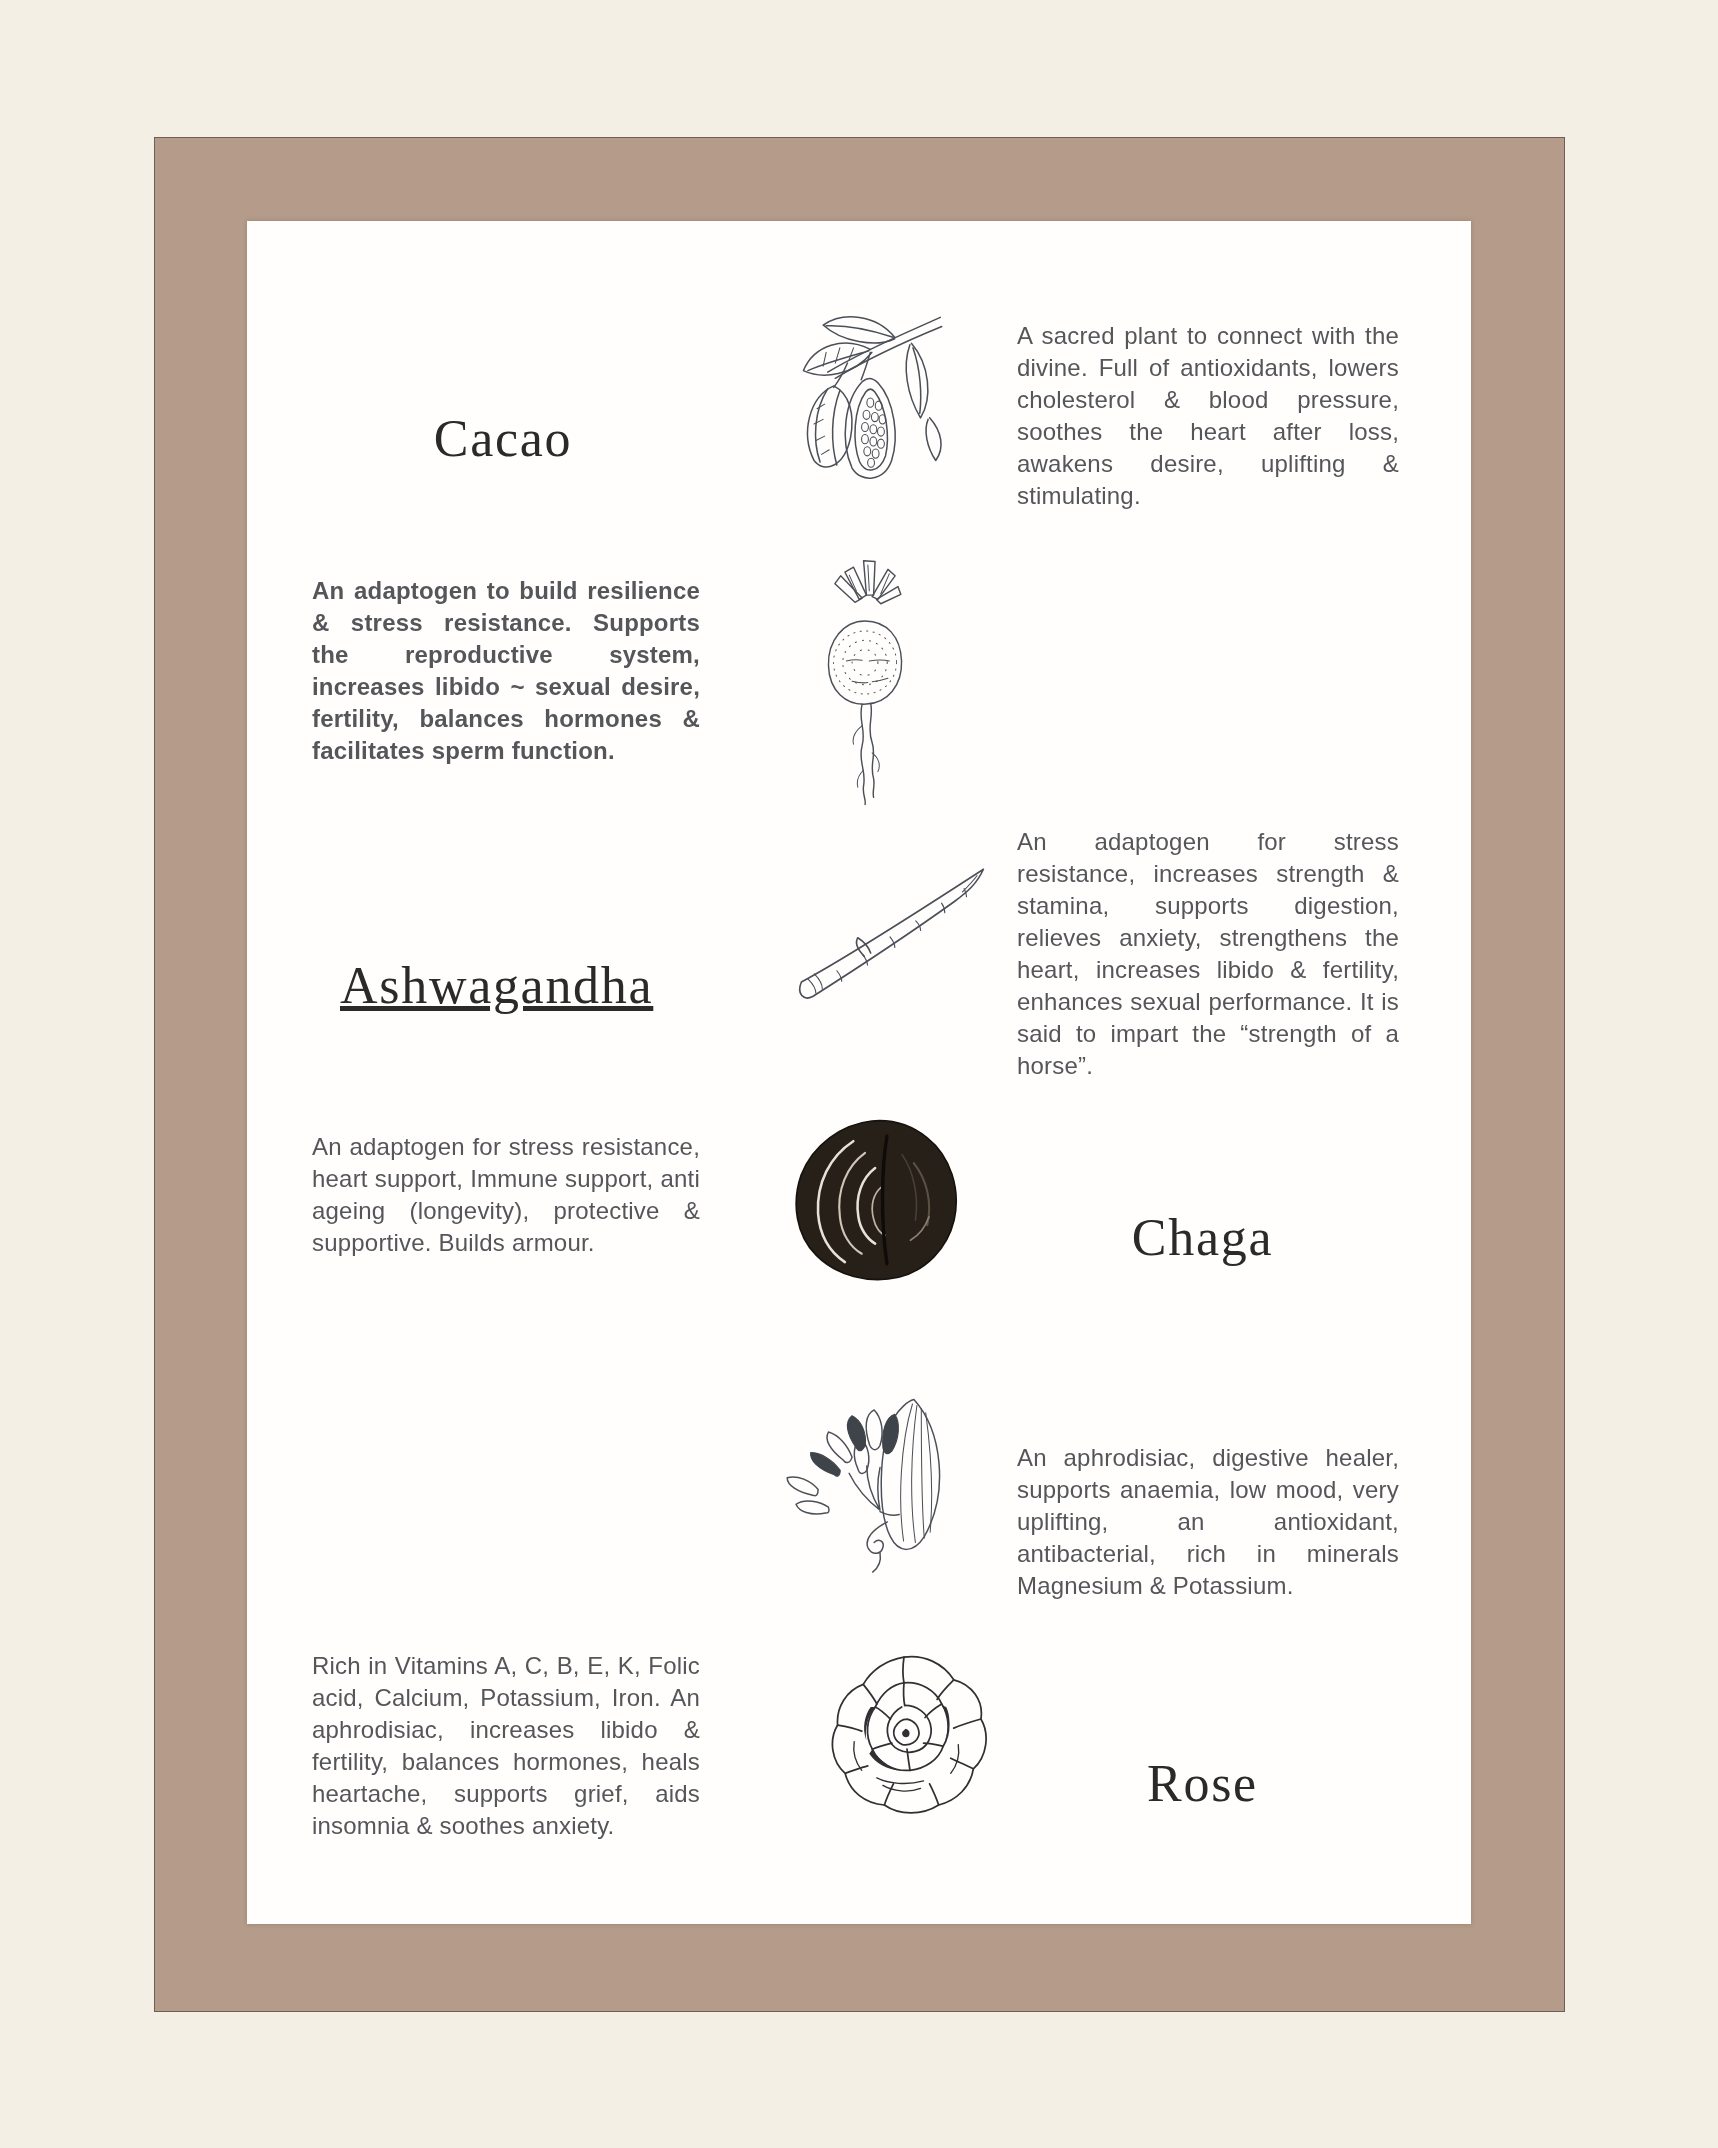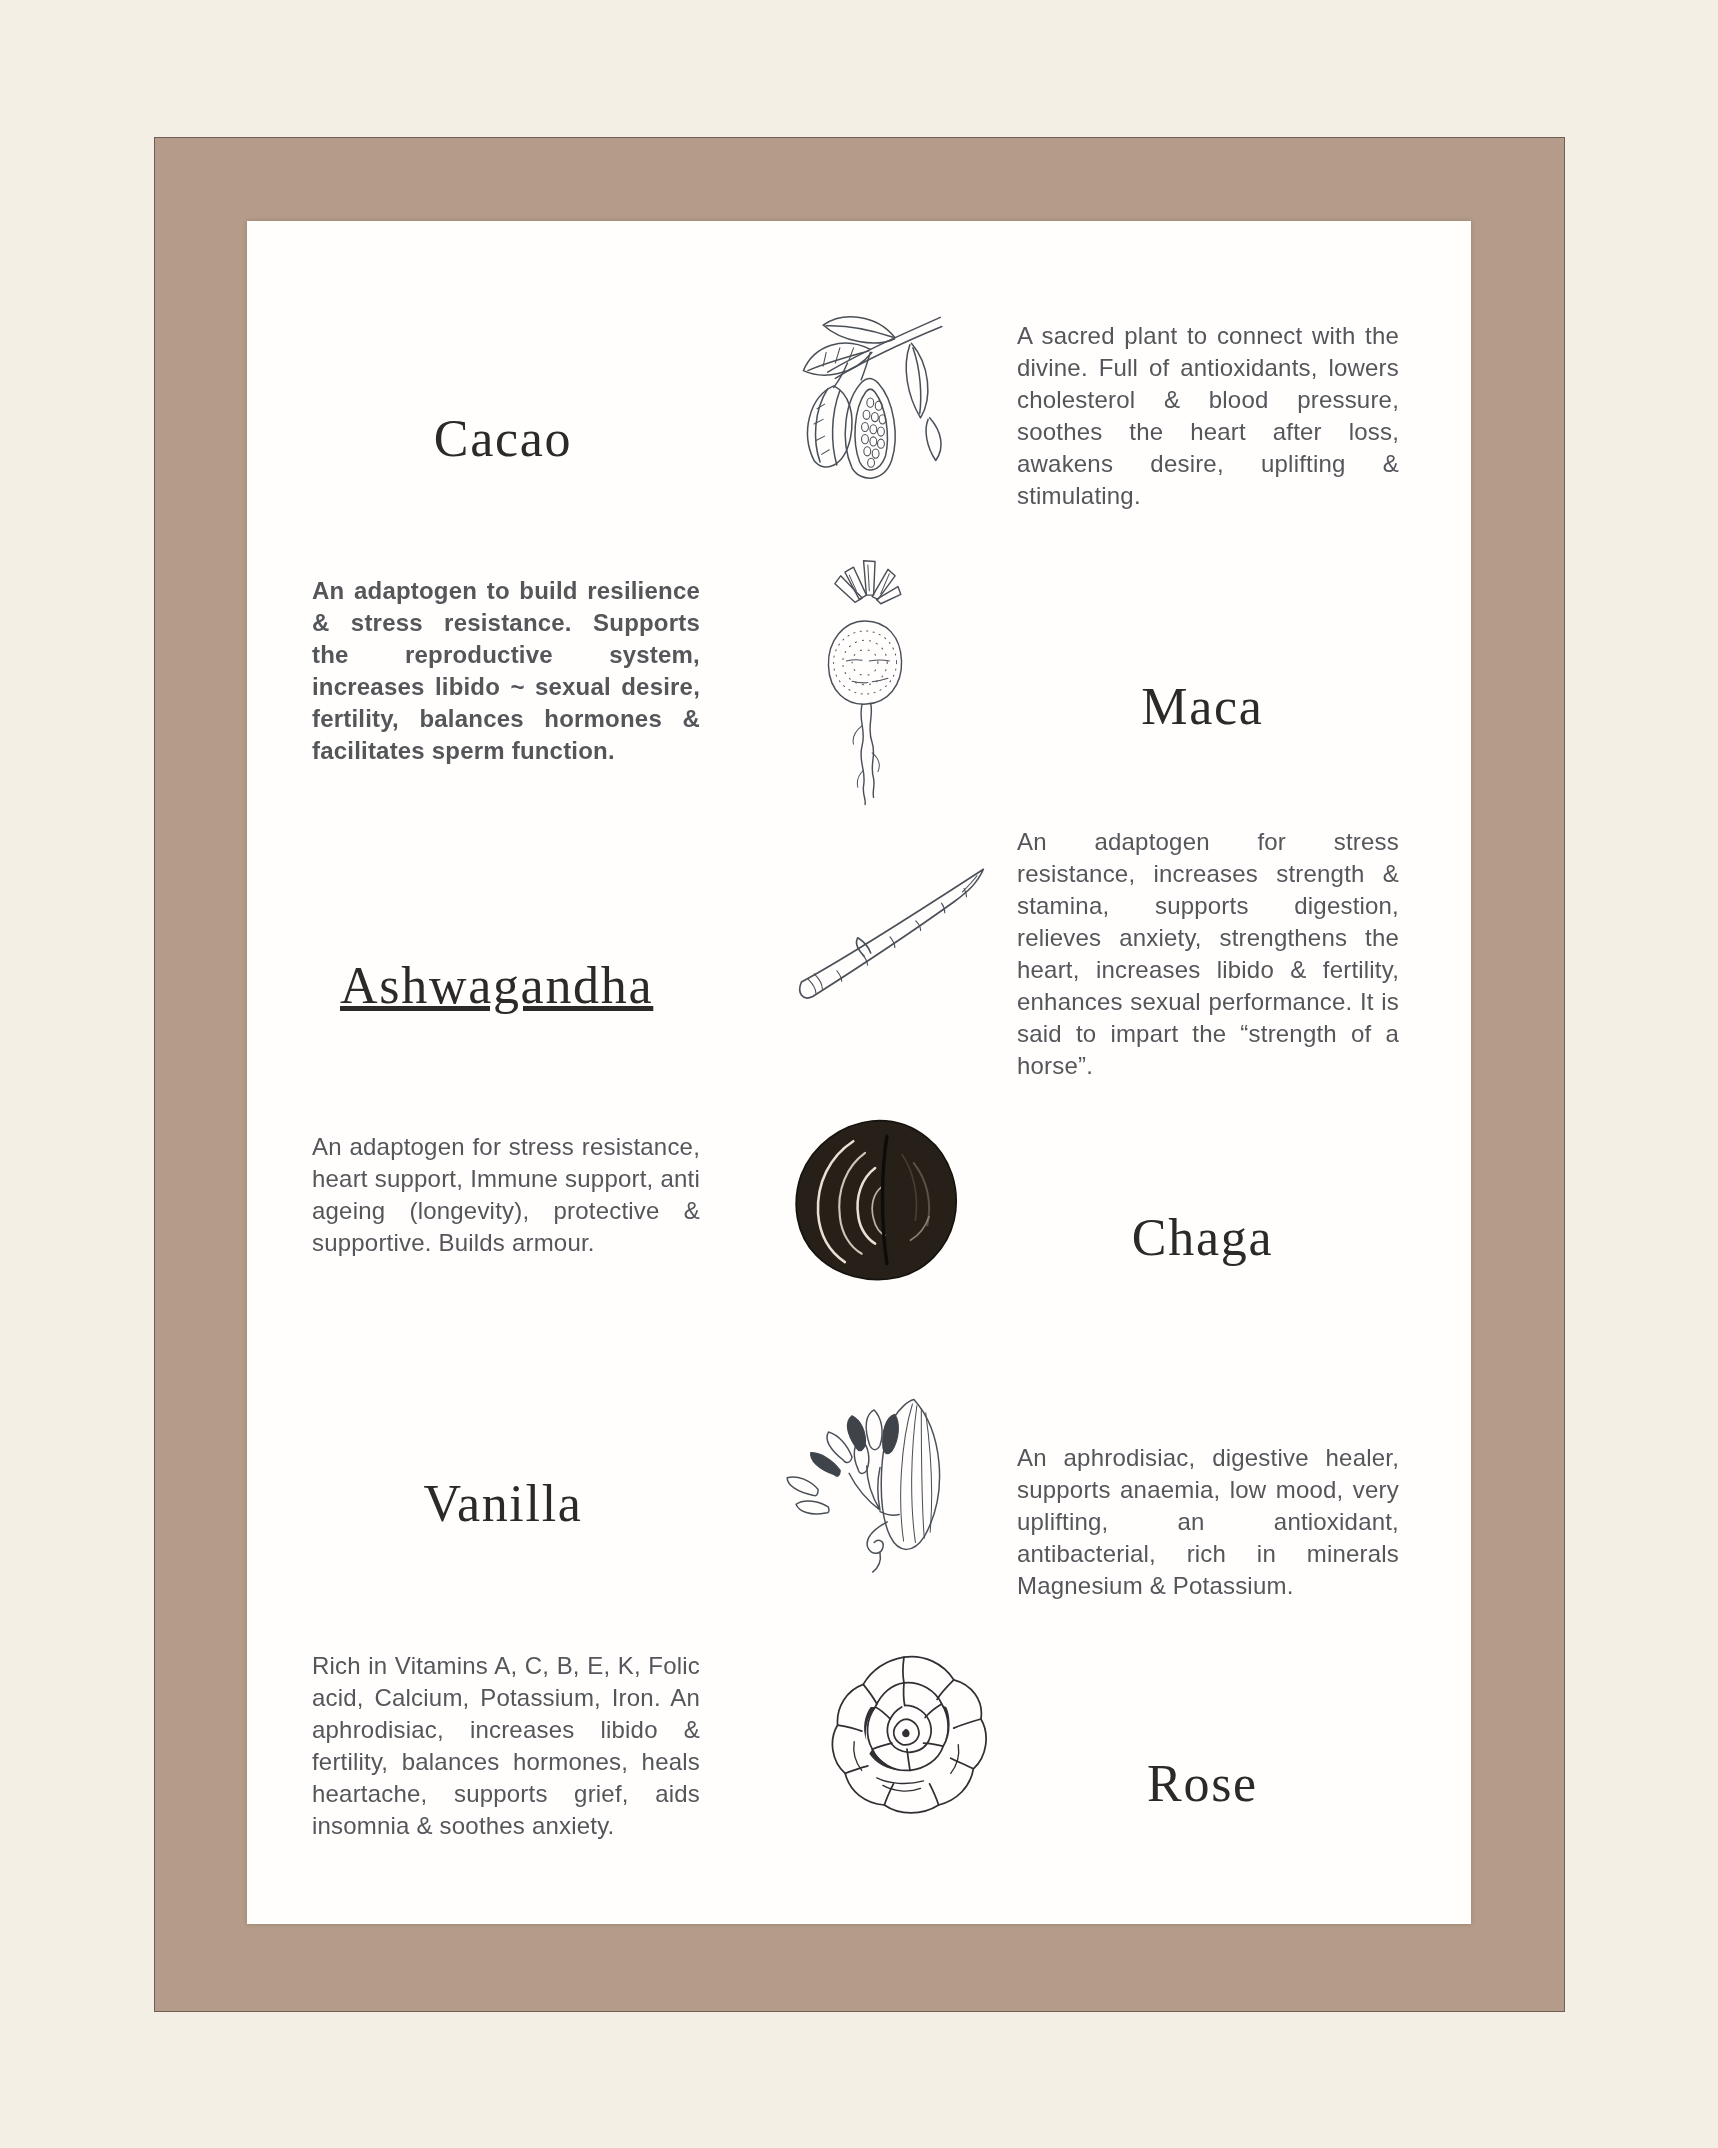--- a/index.html
+++ b/index.html
@@ -101,21 +101,20 @@
       <g class="ln-thin">
         <path d="M38,30 L48,52 M64,16 L66,52 M94,28 L82,56"></path>
         <circle cx="60" cy="152" r="44" stroke-dasharray="1.6,7.5"></circle>
         <circle cx="60" cy="152" r="31" stroke-dasharray="1.6,8.5"></circle>
         <circle cx="60" cy="152" r="18" stroke-dasharray="1.6,9.5"></circle>
         <path d="M34,150 C42,148 50,148 56,149 M66,150 C76,148 86,148 94,150 M42,178 C50,180 58,181 64,180 M70,179 C78,178 86,176 92,174"></path>
         <path d="M56,240 C46,248 42,258 44,266 M70,278 C80,286 82,296 78,304 M58,302 C50,310 48,318 50,326"></path>
       </g>
     </svg>
   </div>
-  <div class="title" id="t-maca">Maca</div>
 
   <div class="title" id="t-ashwagandha">Ashwagandha</div>
   <div class="illu" id="i-ashwagandha">
     <svg viewBox="0 0 260 190">
       <g class="ln">
         <path d="M20,154 C76,124 166,66 246,14 C238,32 226,42 210,54 C146,100 78,144 34,172 C22,178 14,168 20,154 Z"></path>
         <path d="M98,122 C90,114 86,106 90,99 C98,104 104,112 106,118"></path>
       </g>
       <g class="ln-thin">
         <path d="M28,150 C34,156 38,162 38,168 M36,144 C42,150 46,156 46,163"></path>
@@ -137,21 +136,20 @@
         <path d="M112,84 C102,92 98,106 102,122 C104,132 110,140 116,142" stroke="#bdb3a4" stroke-width="2"></path>
         <path d="M118,24 C112,60 110,120 118,176" stroke="#0e0b08" stroke-width="4"></path>
         <path d="M136,46 C150,66 156,96 152,124" stroke="#473e34" stroke-width="2"></path>
         <path d="M150,56 C166,76 172,104 166,130" stroke="#5a5044" stroke-width="2.5"></path>
         <path d="M146,148 C156,142 164,132 168,120" stroke="#8d8171" stroke-width="2"></path>
       </g>
     </svg>
   </div>
   <div class="title" id="t-chaga">Chaga</div>
 
-  <div class="title" id="t-vanilla">Vanilla</div>
   <div class="illu" id="i-vanilla">
     <svg viewBox="0 0 270 270">
       <g class="ln">
         <path d="M198,32 C236,74 246,158 212,218 C198,240 178,242 166,218 C148,182 150,96 170,58 C178,44 190,34 198,32 Z"></path>
         <path d="M138,94 C130,70 132,52 144,46 C154,56 158,76 152,94 C148,102 142,102 138,94 Z"></path>
         <path d="M102,114 C84,100 76,86 82,76 C96,80 108,94 114,110 C112,118 106,120 102,114 Z"></path>
         <path d="M122,126 C114,108 116,92 126,86 C136,94 140,112 134,128 C130,134 124,134 122,126 Z"></path>
         <path d="M62,162 C40,158 26,148 26,138 C40,134 58,142 68,154 C68,160 66,164 62,162 Z"></path>
         <path d="M78,186 C58,190 42,184 38,174 C50,166 70,170 82,178 C84,184 82,186 78,186 Z"></path>
         <path d="M152,182 C136,170 120,152 110,132 M152,182 C140,162 134,142 134,122 M152,182 C148,162 148,142 152,124"></path>

